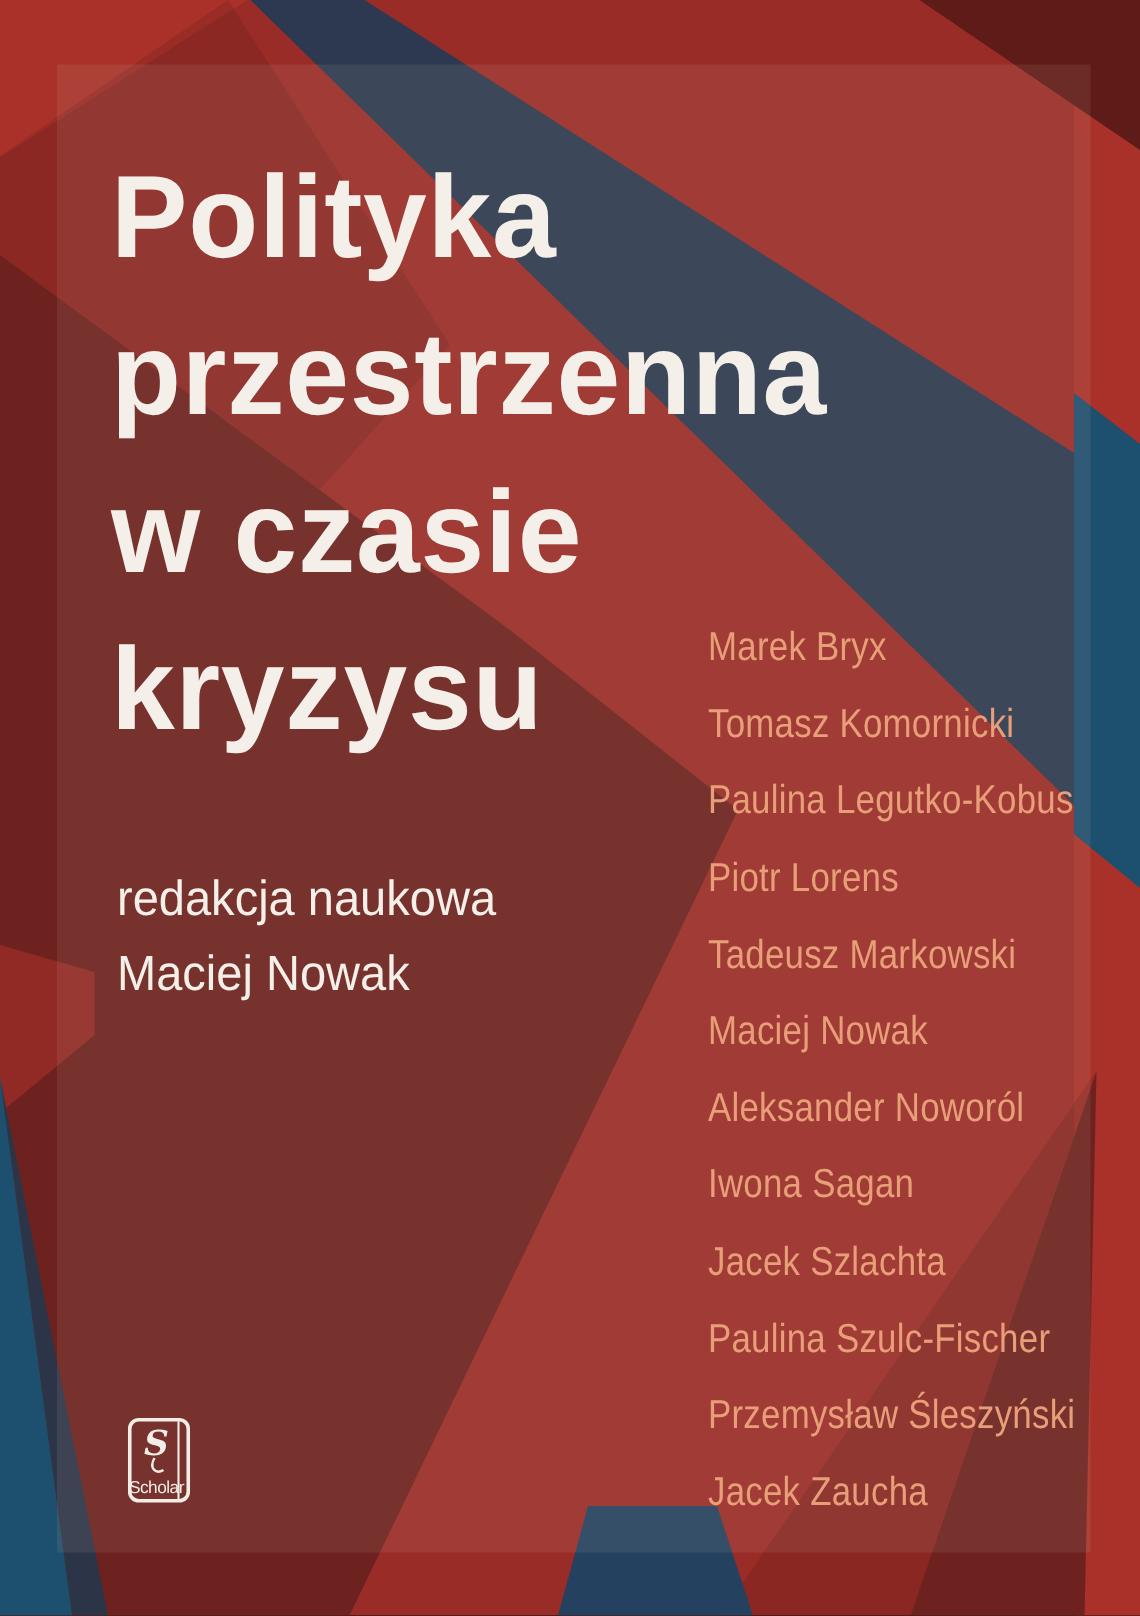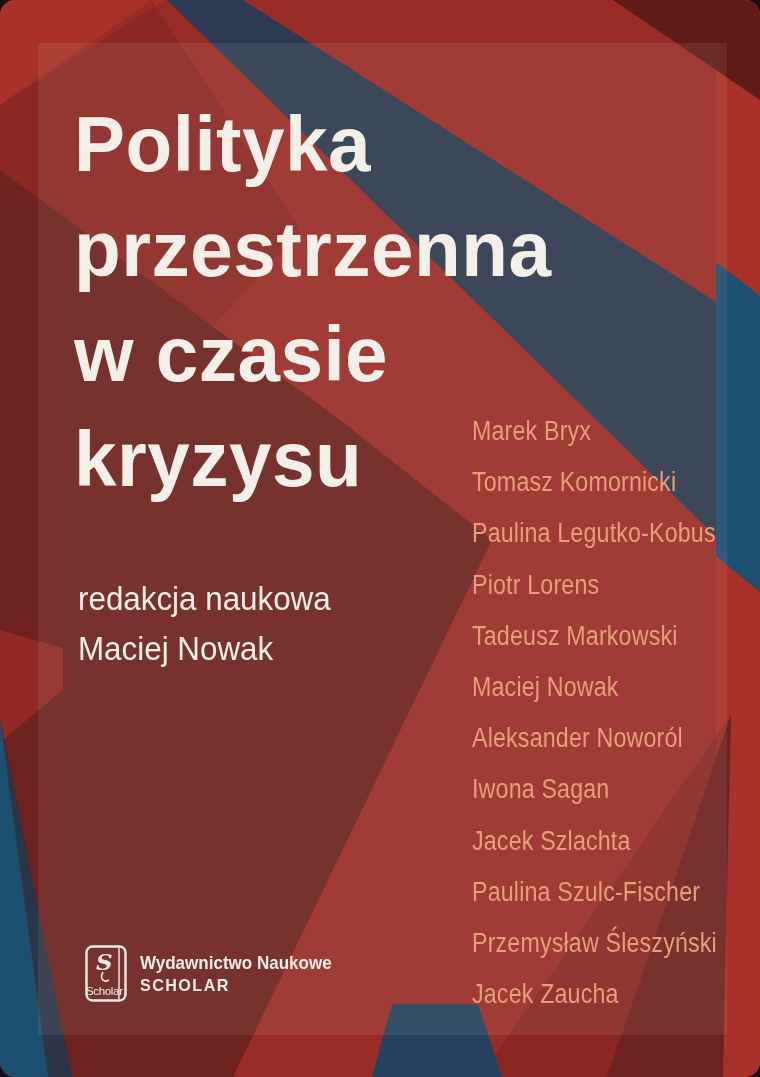--- a/index.html
+++ b/index.html
@@ -1,21 +1,20 @@
 <!DOCTYPE html>
 <html><head>
 <meta charset="utf-8">
 <style>
   html,body{margin:0;padding:0;background:#111;}
   .cover{
     position:relative;
     width:760px;height:1077px;
     overflow:hidden;
     font-family:"Liberation Sans",sans-serif;
-    border-radius:15px;
     -webkit-font-smoothing:antialiased;
   }
   .bg{position:absolute;left:0;top:0;width:760px;height:1077px;display:block;}
 
   .title{
     position:absolute;left:74px;top:92px;
     font-size:78px;font-weight:bold;line-height:105px;
     letter-spacing:.5px;color:#f4f0e9;
     transform:scaleX(.98);transform-origin:left top;
     white-space:nowrap;
@@ -114,19 +113,15 @@
   </ul>
 
   <div class="publisher">
     <svg class="pub-logo" width="42" height="57" viewBox="0 0 42 57" aria-hidden="true">
       <rect x="1.5" y="1.5" width="39" height="54" rx="6" fill="none" stroke="#f2ede6" stroke-width="2.4"></rect>
       <path d="M34,2.5 v52" stroke="#f2ede6" stroke-width="1.4" fill="none"></path>
       <text x="11" y="25" font-family="DejaVu Serif, serif" font-size="23" font-weight="bold" font-style="italic" fill="#f2ede6">S</text>
       <path d="M18,27 c-4,7 1,11 6,8" stroke="#f2ede6" stroke-width="1.6" fill="none"></path>
       <text x="1" y="50" font-family="Liberation Sans, sans-serif" font-size="11.5" fill="#f2ede6" textLength="37">Scholar</text>
     </svg>
-    <div class="pub-text">
-      <div class="pub-line1">Wydawnictwo Naukowe</div>
-      <div class="pub-line2">SCHOLAR</div>
-    </div>
   </div>
 
 </div>
 
 </body></html>

